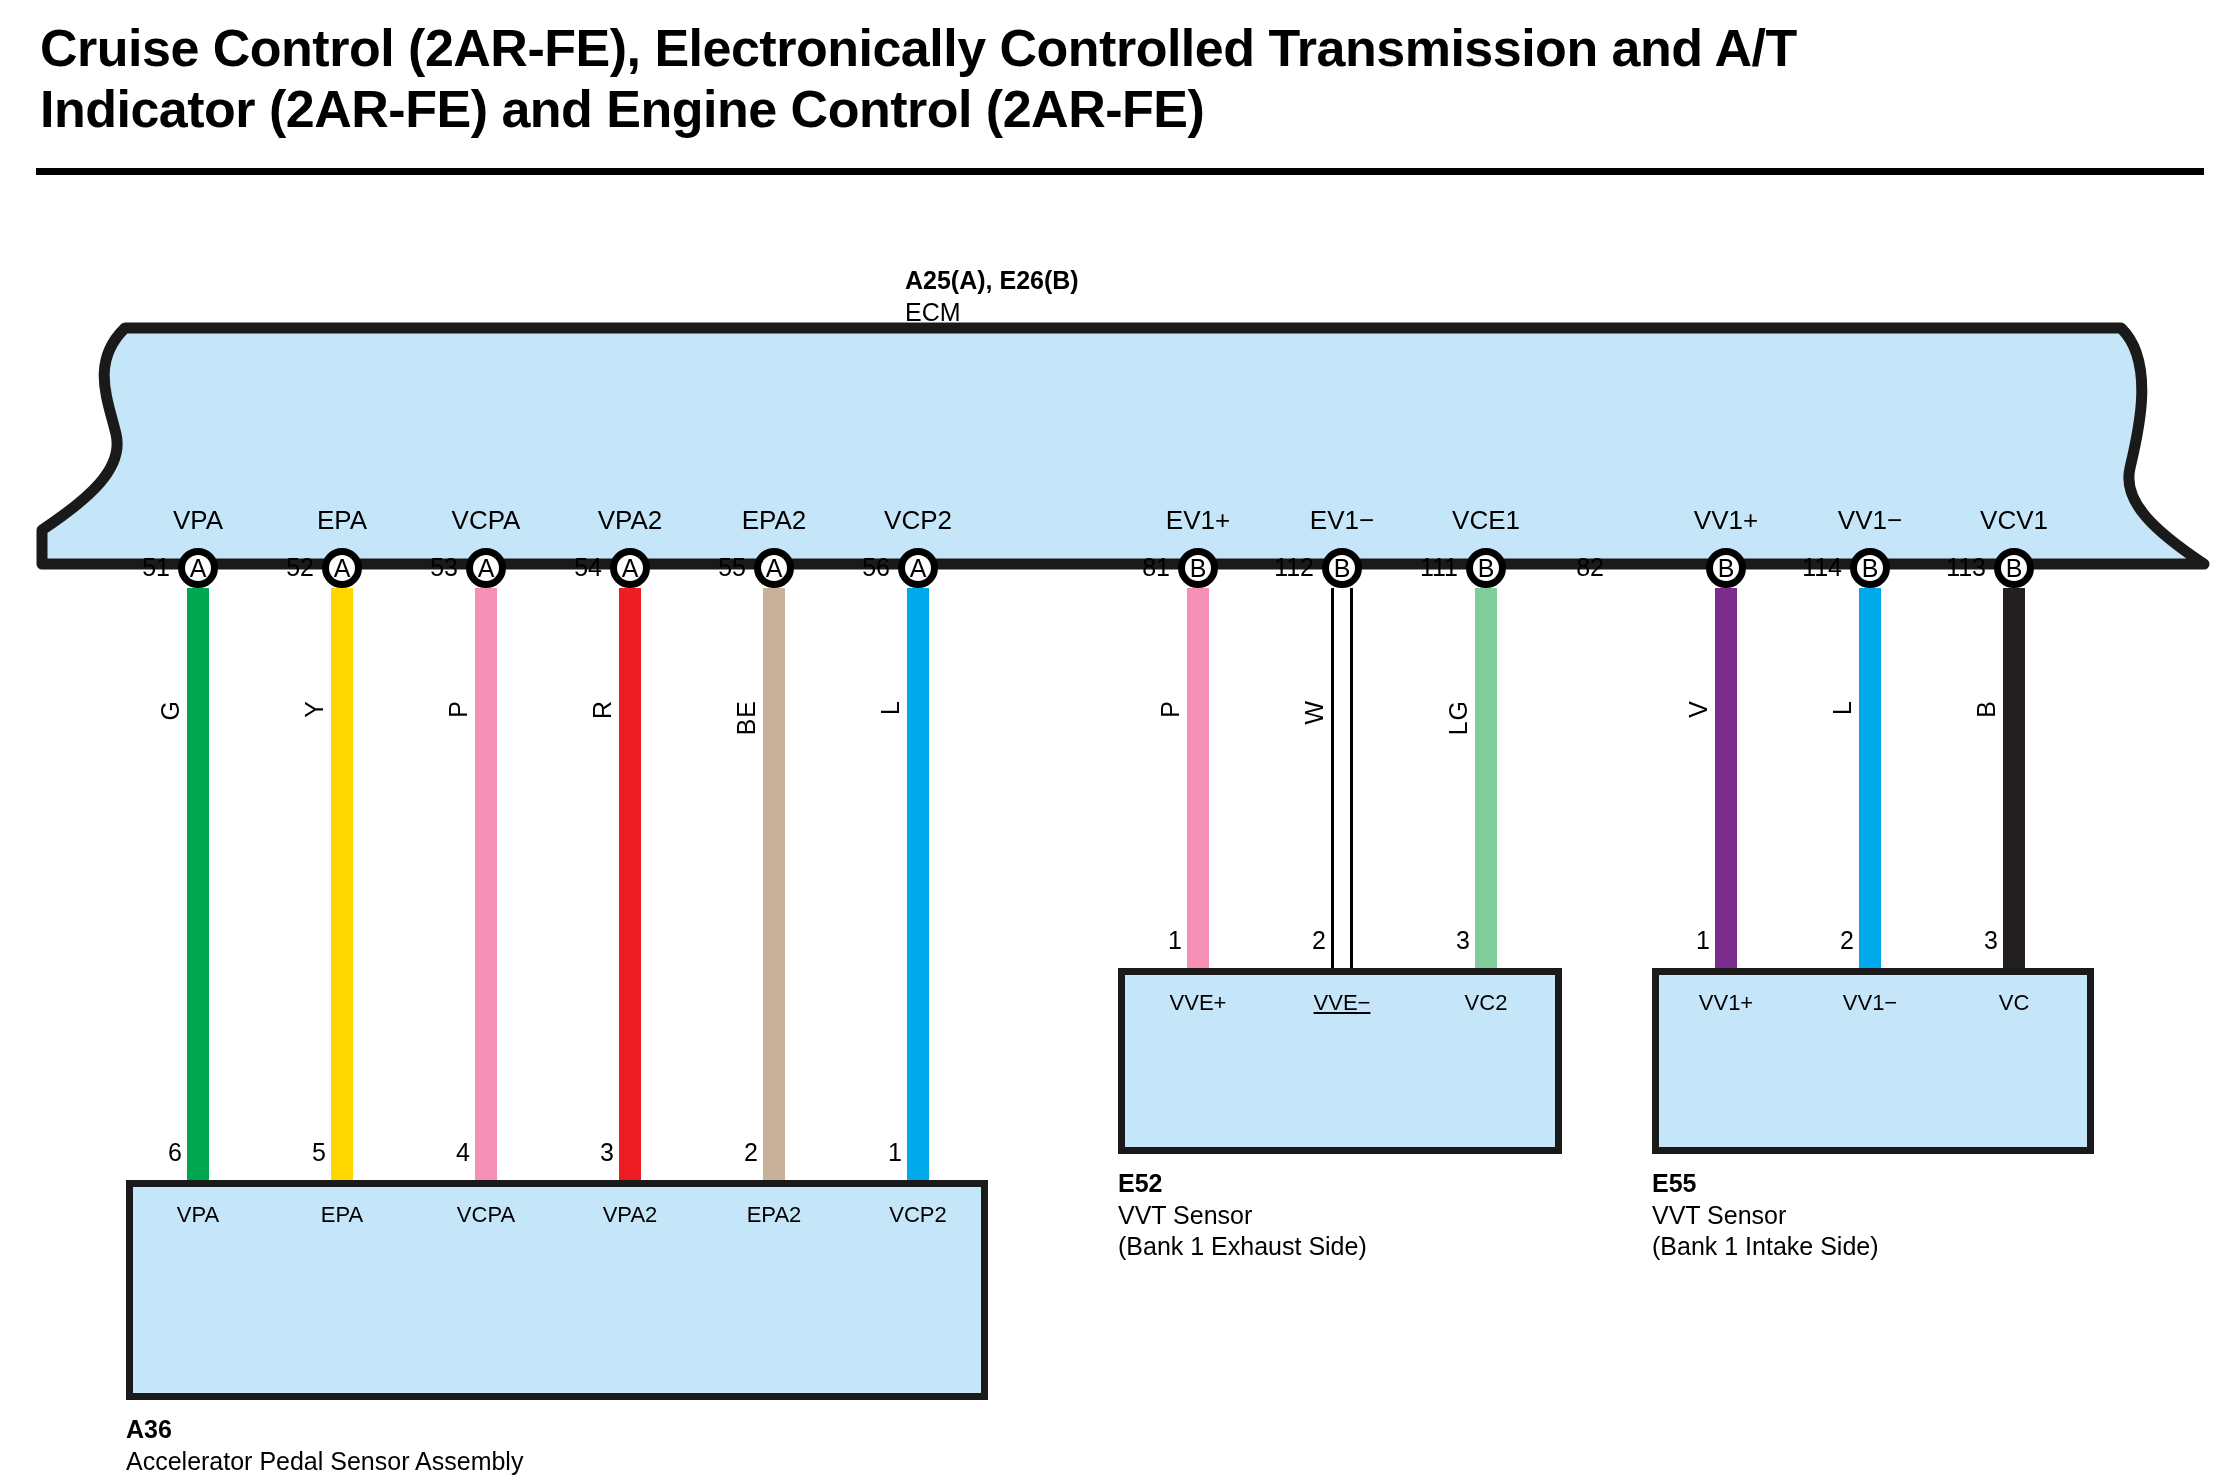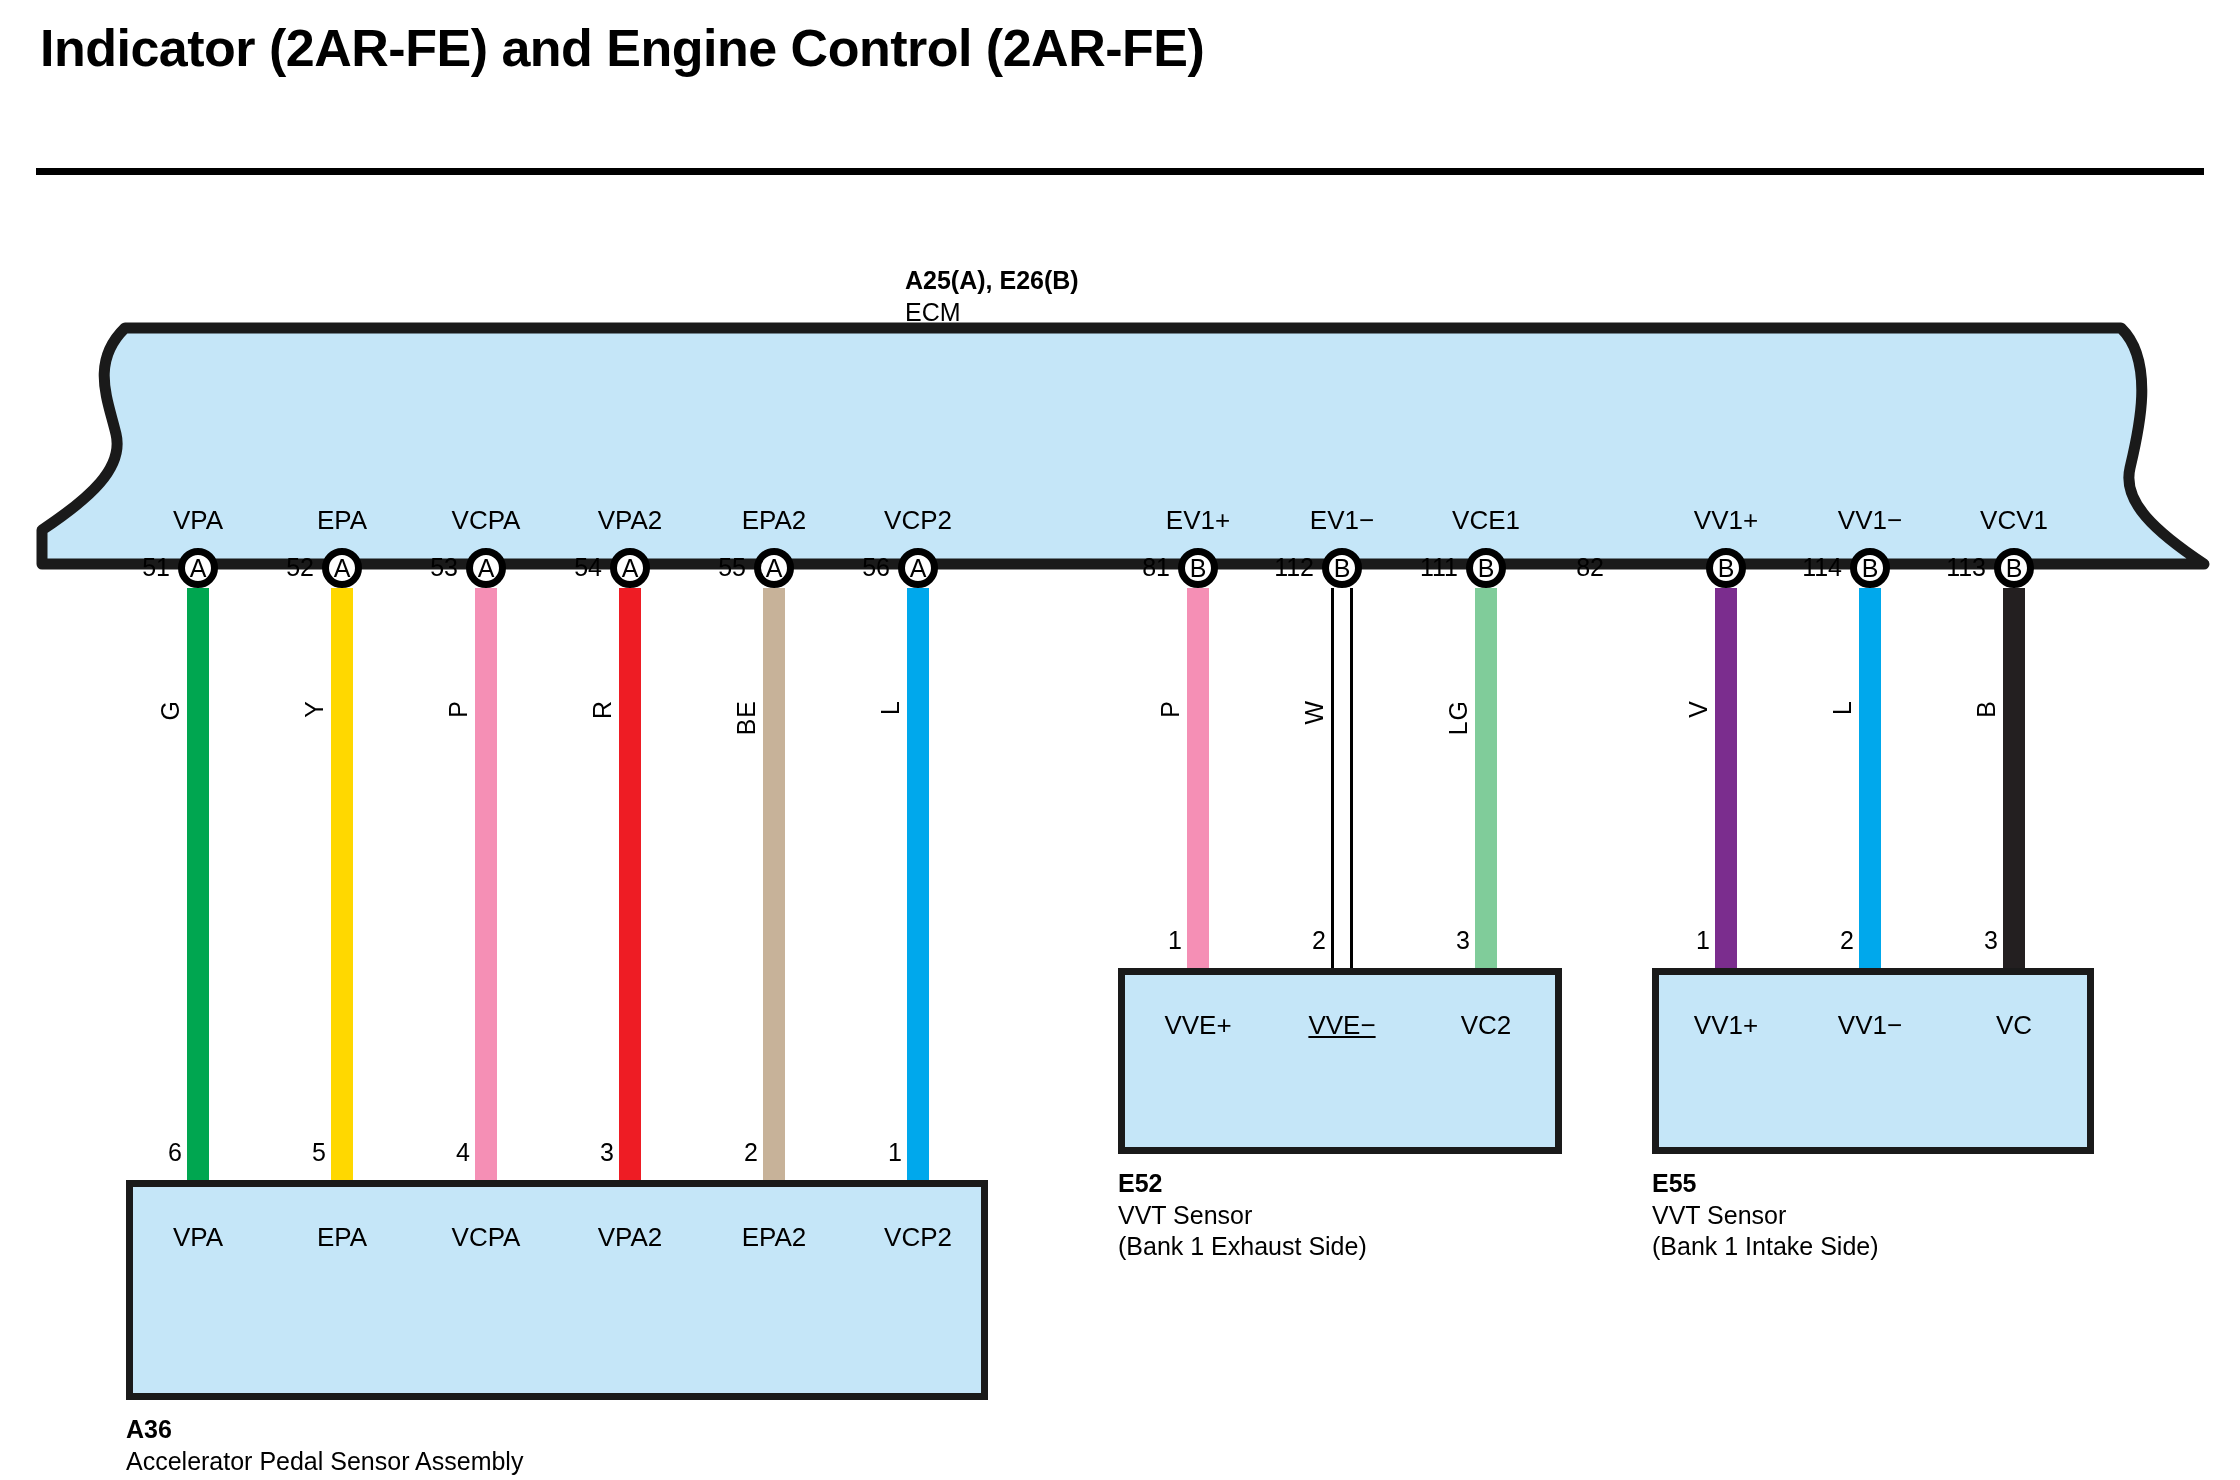--- a/index.html
+++ b/index.html
@@ -116,24 +116,23 @@
 
   
   .conn-box {
     position: absolute;
     background: #c5e6f8;
     border: 7px solid #1a1a1a;
     box-sizing: border-box;
   }
   .conn-term-name {
     position: absolute;
-    font-size: 26px;
-    transform: translateX(-50%);
-    white-space: nowrap;
-    margin-top: 20px;
+    font-size: 22px;
+    transform: translateX(-50%);
+    white-space: nowrap;
   }
   .conn-pin-num {
     position: absolute;
     font-size: 25px;
     transform: translateX(-100%);
     white-space: nowrap;
   }
 
   
   .conn-caption {
@@ -145,20 +144,21 @@
   .conn-caption .code {
     font-weight: bold;
   }
 </style>
 </head>
 <body>
 
 <div id="page">
 
   <div id="title-block">
+    <div class="title-line">Cruise Control (2AR-FE), Electronically Controlled Transmission and A/T</div>
     <div class="title-line">Indicator (2AR-FE) and Engine Control (2AR-FE)</div>
   </div>
   <div id="title-rule"></div>
 
   <div id="ecm-caption">
     <div class="bold">A25(A), E26(B)</div>
     <div>ECM</div>
   </div>
 
   <div id="ecm-bar">

